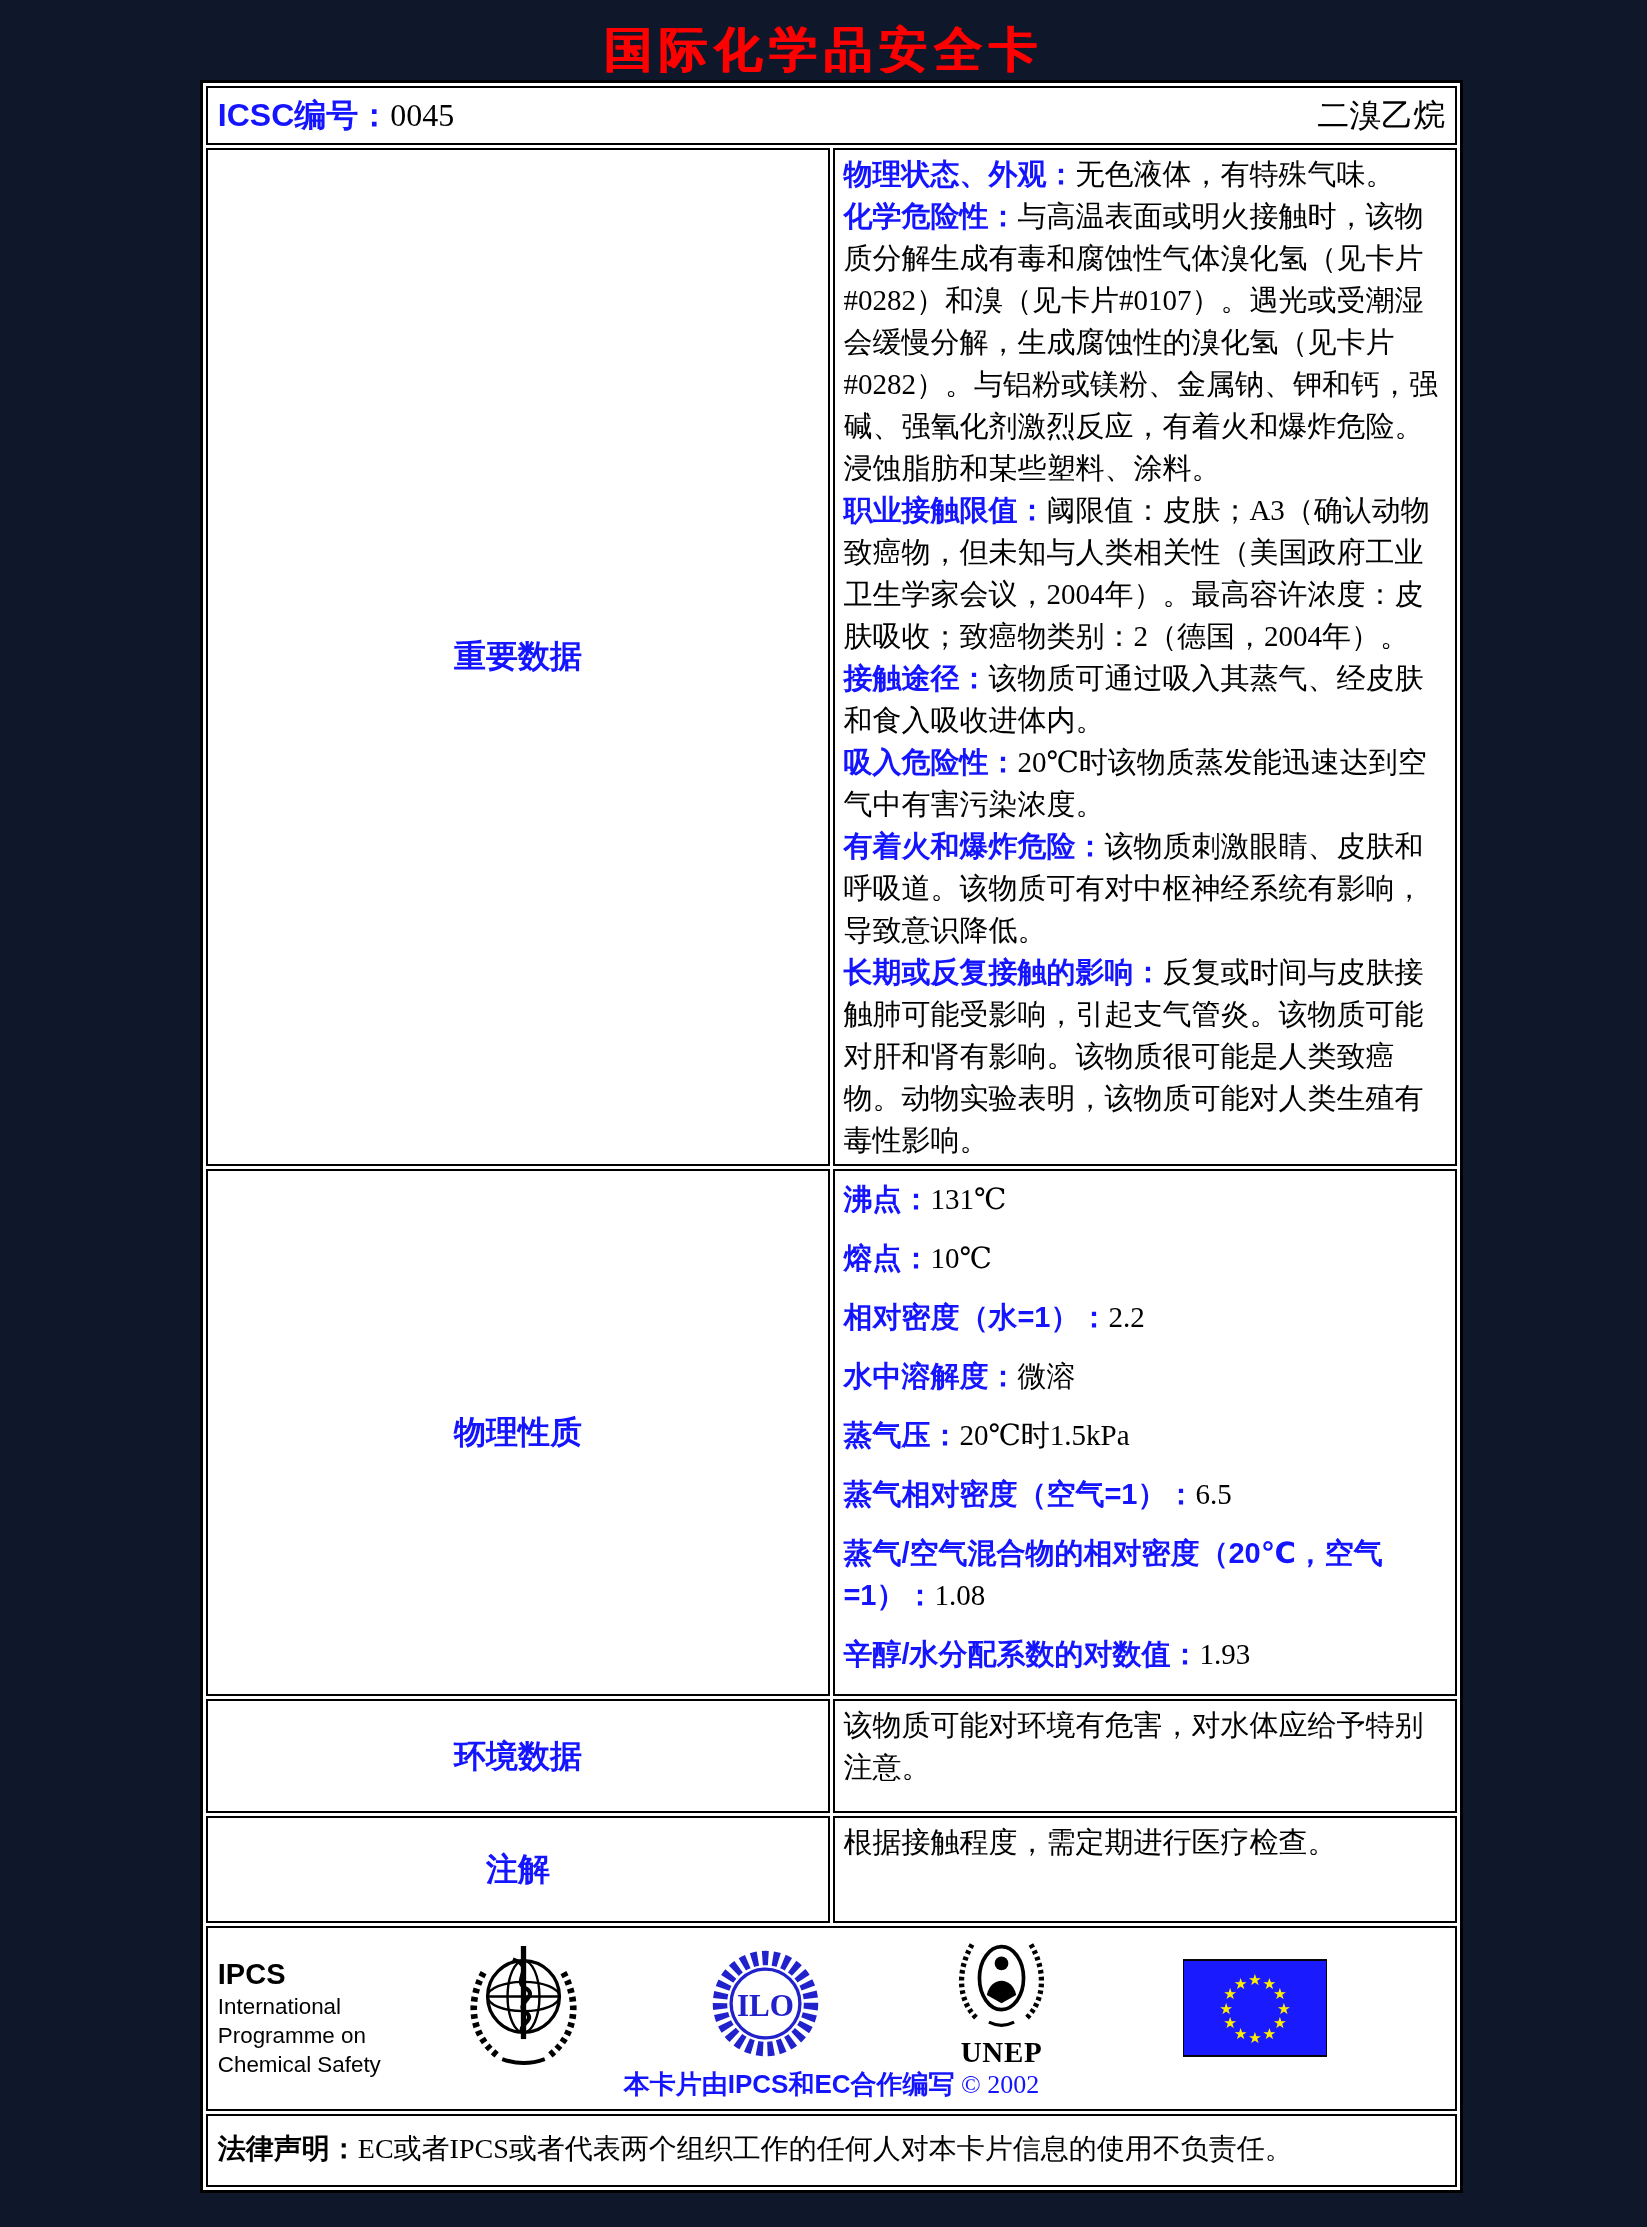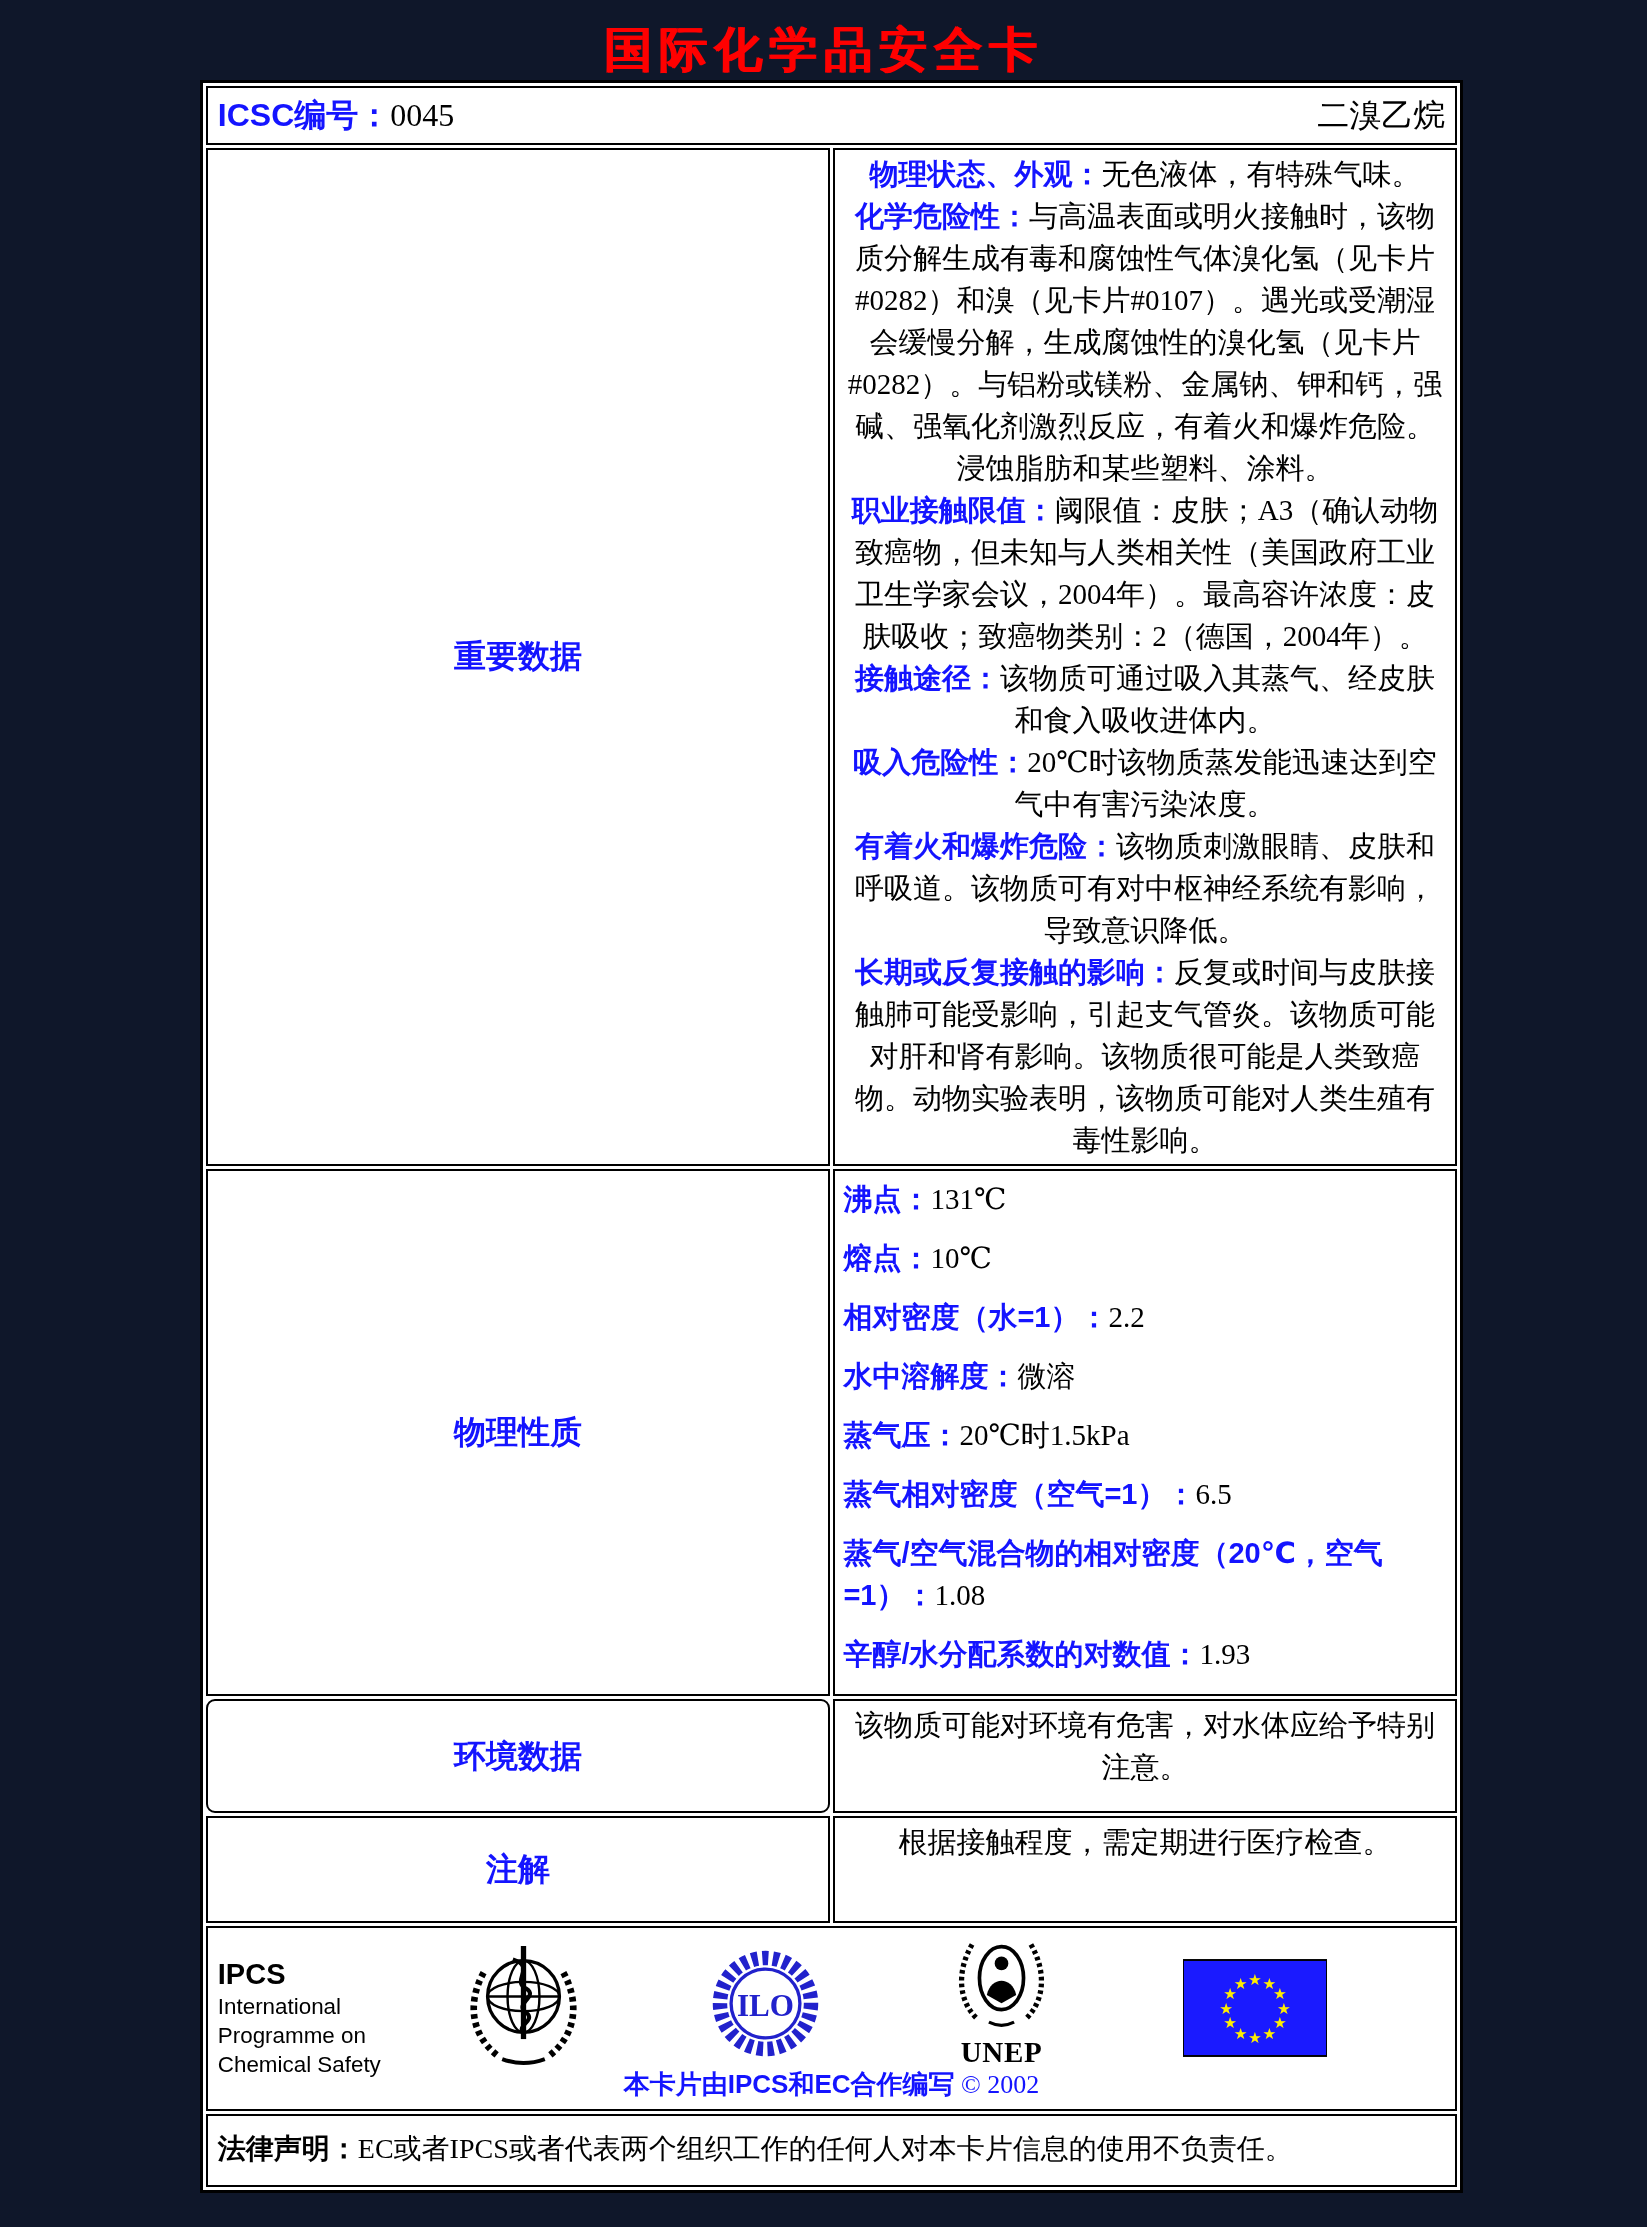--- a/index.html
+++ b/index.html
@@ -11,21 +11,21 @@
          text-shadow:1.4px 0 0 #ff0000;}
   table.card{margin-left:200px;width:1263px;table-layout:fixed;
              border:3.5px solid #000;border-spacing:3.5px;border-collapse:separate;background:#fff;}
   td{border:2.1px solid #000;vertical-align:top;background:#fff;box-sizing:border-box;}
   td.lab{width:170px;text-align:center;vertical-align:middle;
          color:#1414ff;font-family:"Liberation Sans","DejaVu Sans",sans-serif;
          font-weight:bold;font-size:32px;line-height:39px;padding:2.8px;}
   td.content{padding:2.8px 8.4px;font-size:29px;line-height:42px;}
   td.hdr{padding:7px 9.8px;font-size:32px;line-height:41px;}
   .blab{color:#1414ff;font-family:"Liberation Sans","DejaVu Sans",sans-serif;font-weight:bold;}
-  .entry{margin:0;text-align:center;}
+  .entry{margin:0;}
   .prop{margin:4.2px 0 17px 0;}
   .hdr-name{float:right;}
   .logos-cell{padding:0;}
   .logos-wrap{position:relative;height:181px;}
   .ipcs-block{position:absolute;left:9.8px;top:28px;color:#000;
               font-family:"Liberation Sans","DejaVu Sans",sans-serif;}
   .ipcs-acro{font-size:29px;font-weight:bold;line-height:36px;}
   .ipcs-line{font-size:22.4px;line-height:29px;}
   .logo{position:absolute;}
   .logo-who{left:249px;top:9.8px;}
@@ -78,21 +78,21 @@
         <p class="prop"><span class="blab">相对密度（水=1）：</span><span>2.2</span></p>
         <p class="prop"><span class="blab">水中溶解度：</span><span>微溶</span></p>
         <p class="prop"><span class="blab">蒸气压：</span><span>20℃时1.5kPa</span></p>
         <p class="prop"><span class="blab">蒸气相对密度（空气=1）：</span><span>6.5</span></p>
         <p class="prop"><span class="blab">蒸气/空气混合物的相对密度（20℃，空气=1）：</span><span>1.08</span></p>
         <p class="prop"><span class="blab">辛醇/水分配系数的对数值：</span><span>1.93</span></p>
       </td>
     </tr>
 
     <tr>
-      <td class="lab" style="height:114px;border-radius:9px;">环境数据</td>
+      <td class="lab" style="height:114px;">环境数据</td>
       <td class="content">
         <p class="entry">该物质可能对环境有危害，对水体应给予特别注意。</p>
       </td>
     </tr>
 
     <tr>
       <td class="lab" style="height:107px;">注解</td>
       <td class="content">
         <p class="entry">根据接触程度，需定期进行医疗检查。</p>
       </td>

